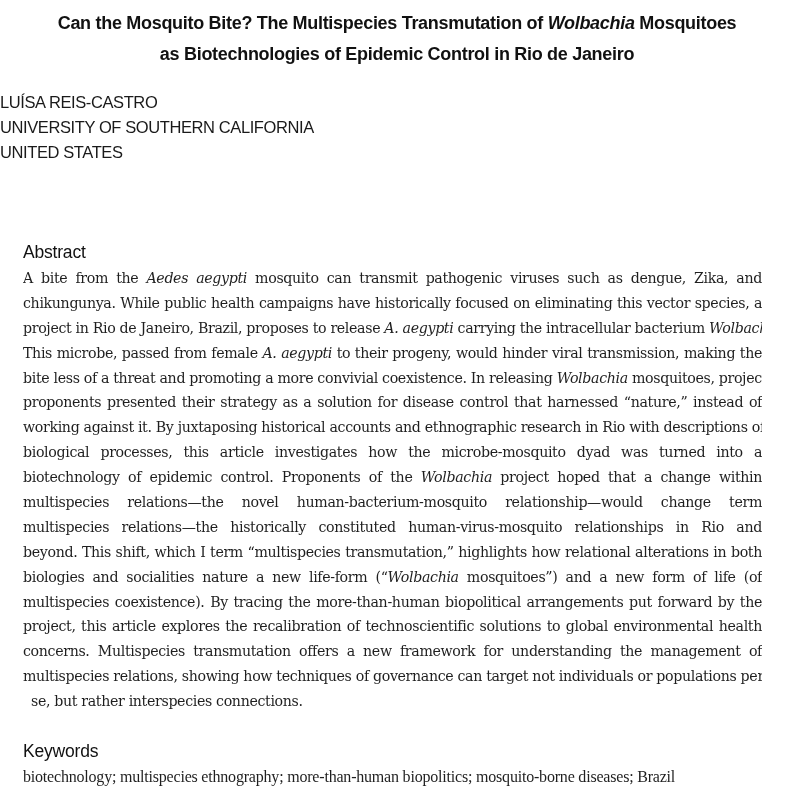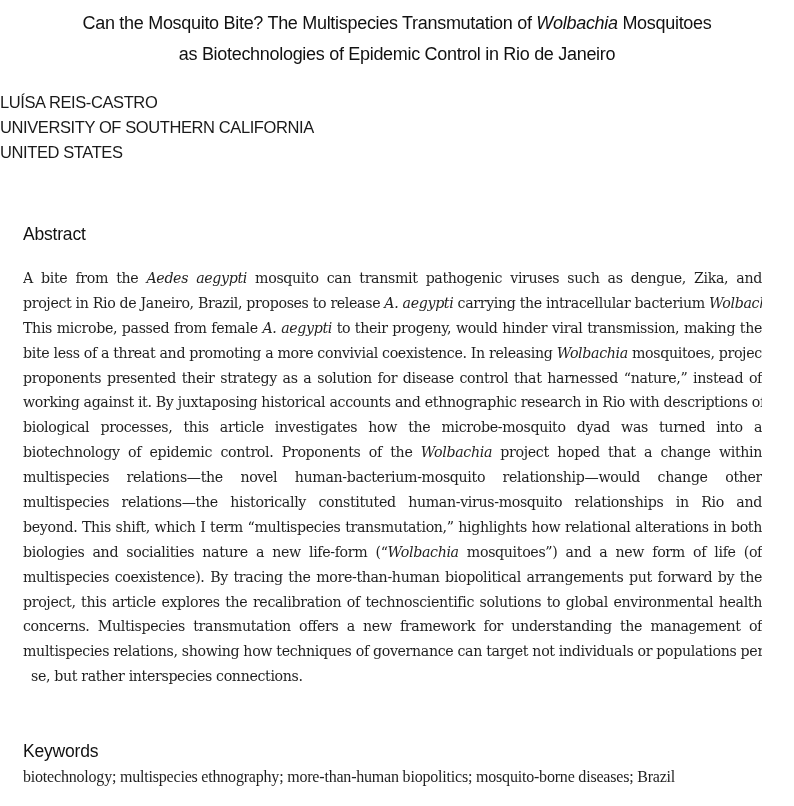--- a/index.html
+++ b/index.html
@@ -1,24 +1,24 @@
 <!DOCTYPE html>
 <html><head>
 <meta charset="utf-8">
 <style>
   html, body { margin: 0; padding: 0; background: #ffffff; }
   body { width: 794px; height: 806px; position: relative; overflow: hidden; color: #1a1a1a; }
   .title-block { position: absolute; left: 0; top: 8px; width: 794px; text-align: center;
-    font-family: "Liberation Sans", sans-serif; font-weight: normal; font-size: 18px; line-height: 31px; letter-spacing: -0.3px; color: #111; }
+    font-family: "Liberation Sans", sans-serif; font-weight: bold; font-size: 18px; line-height: 31px; letter-spacing: -0.3px; color: #111; }
   .title-block .line { display: block; white-space: nowrap; }
   .author-block { position: absolute; left: 0; top: 90px; width: 794px; text-align: left;
     font-family: "Liberation Sans", sans-serif; font-size: 16.5px; line-height: 25px; letter-spacing: -0.4px; color: #1a1a1a; }
   .author-block div { white-space: nowrap; }
   .heading { position: absolute; left: 23px; font-family: "Liberation Sans", sans-serif; font-size: 17.5px; font-weight: normal; color: #111; letter-spacing: -0.2px; }
-  .abstract-heading { top: 224px; }
+  .abstract-heading { top: 242px; }
   .keywords-heading { top: 741px; }
   .abstract-body { position: absolute; left: 23px; top: 266px; width: 739px;
     font-family: "DejaVu Serif", serif; font-size: 14.2px; line-height: 24.9px; color: #1f1f1f; letter-spacing: -0.35px; word-spacing: 0px; }
   .abstract-body .ln { display: block; text-align: justify; text-align-last: justify; white-space: nowrap; overflow: hidden; height: 24.9px; }
   .abstract-body .ln.last { text-align-last: left; margin-left: 8px; }
   .abstract-body i { font-style: italic; }
   .keywords-body { position: absolute; left: 23px; top: 765px; width: 760px;
     font-family: "Liberation Serif", serif; font-size: 16px; line-height: 24px; color: #1f1f1f; letter-spacing: -0.2px; white-space: nowrap; }
 </style>
 </head>
@@ -32,28 +32,29 @@
 <div class="author-block">
   <div>LUÍSA REIS-CASTRO</div>
   <div>UNIVERSITY OF SOUTHERN CALIFORNIA</div>
   <div>UNITED STATES</div>
 </div>
 
 <div class="heading abstract-heading">Abstract</div>
 
 <div class="abstract-body" id="abstract-body">
     <span class="ln"><span>A bite from the </span><i>Aedes aegypti</i><span> mosquito can transmit pathogenic viruses such as dengue, Zika, and</span></span>
+    <span class="ln"><span>chikungunya. While public health campaigns have historically focused on eliminating this vector species, a</span></span>
     <span class="ln"><span>project in Rio de Janeiro, Brazil, proposes to release </span><i>A. aegypti</i><span> carrying the intracellular bacterium </span><i>Wolbachia</i></span>
     <span class="ln"><span>This microbe, passed from female </span><i>A. aegypti</i><span> to their progeny, would hinder viral transmission, making the</span></span>
     <span class="ln"><span>bite less of a threat and promoting a more convivial coexistence. In releasing </span><i>Wolbachia</i><span> mosquitoes, project</span></span>
     <span class="ln"><span>proponents presented their strategy as a solution for disease control that harnessed “nature,” instead of</span></span>
     <span class="ln"><span>working against it. By juxtaposing historical accounts and ethnographic research in Rio with descriptions of</span></span>
     <span class="ln"><span>biological processes, this article investigates how the microbe-mosquito dyad was turned into a</span></span>
     <span class="ln"><span>biotechnology of epidemic control. Proponents of the </span><i>Wolbachia</i><span> project hoped that a change within</span></span>
-    <span class="ln"><span>multispecies relations—the novel human-bacterium-mosquito relationship—would change other</span></span>
+    <span class="ln"><span>multispecies relations—the novel human-bacterium-mosquito relationship—would change term</span></span>
     <span class="ln"><span>multispecies relations—the historically constituted human-virus-mosquito relationships in Rio and</span></span>
     <span class="ln"><span>beyond. This shift, which I term “multispecies transmutation,” highlights how relational alterations in both</span></span>
     <span class="ln"><span>biologies and socialities nature a new life-form (“</span><i>Wolbachia</i><span> mosquitoes”) and a new form of life (of</span></span>
     <span class="ln"><span>multispecies coexistence). By tracing the more-than-human biopolitical arrangements put forward by the</span></span>
     <span class="ln"><span>project, this article explores the recalibration of technoscientific solutions to global environmental health</span></span>
     <span class="ln"><span>concerns. Multispecies transmutation offers a new framework for understanding the management of</span></span>
     <span class="ln"><span>multispecies relations, showing how techniques of governance can target not individuals or populations per</span></span>
     <span class="ln last"><span>se, but rather interspecies connections.</span></span>
   </div>
 

